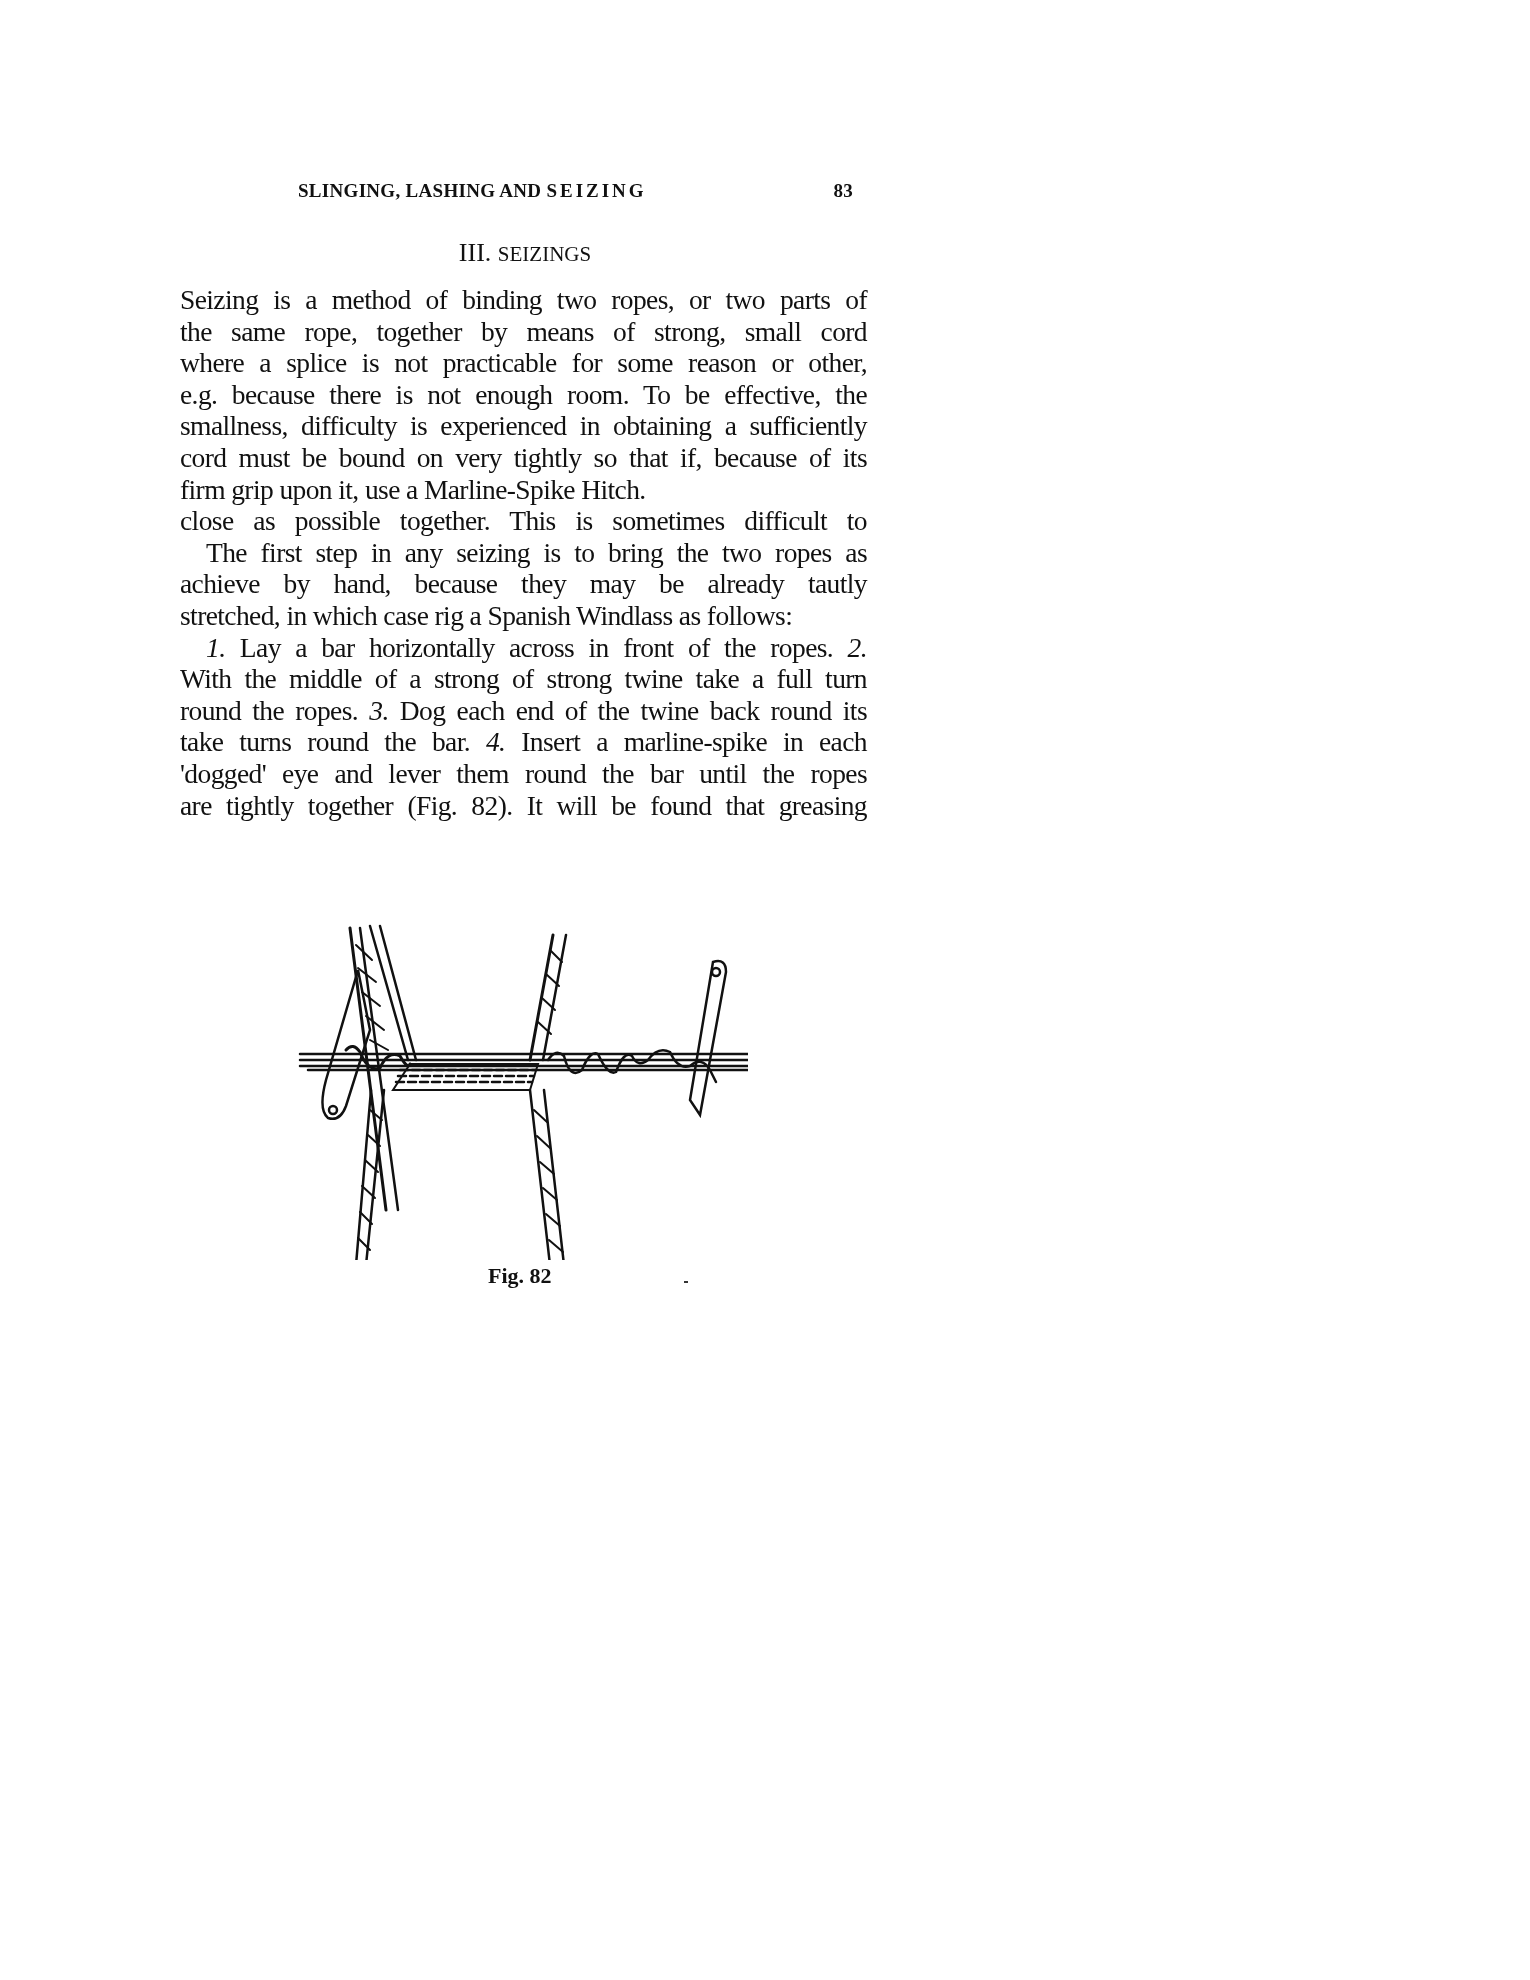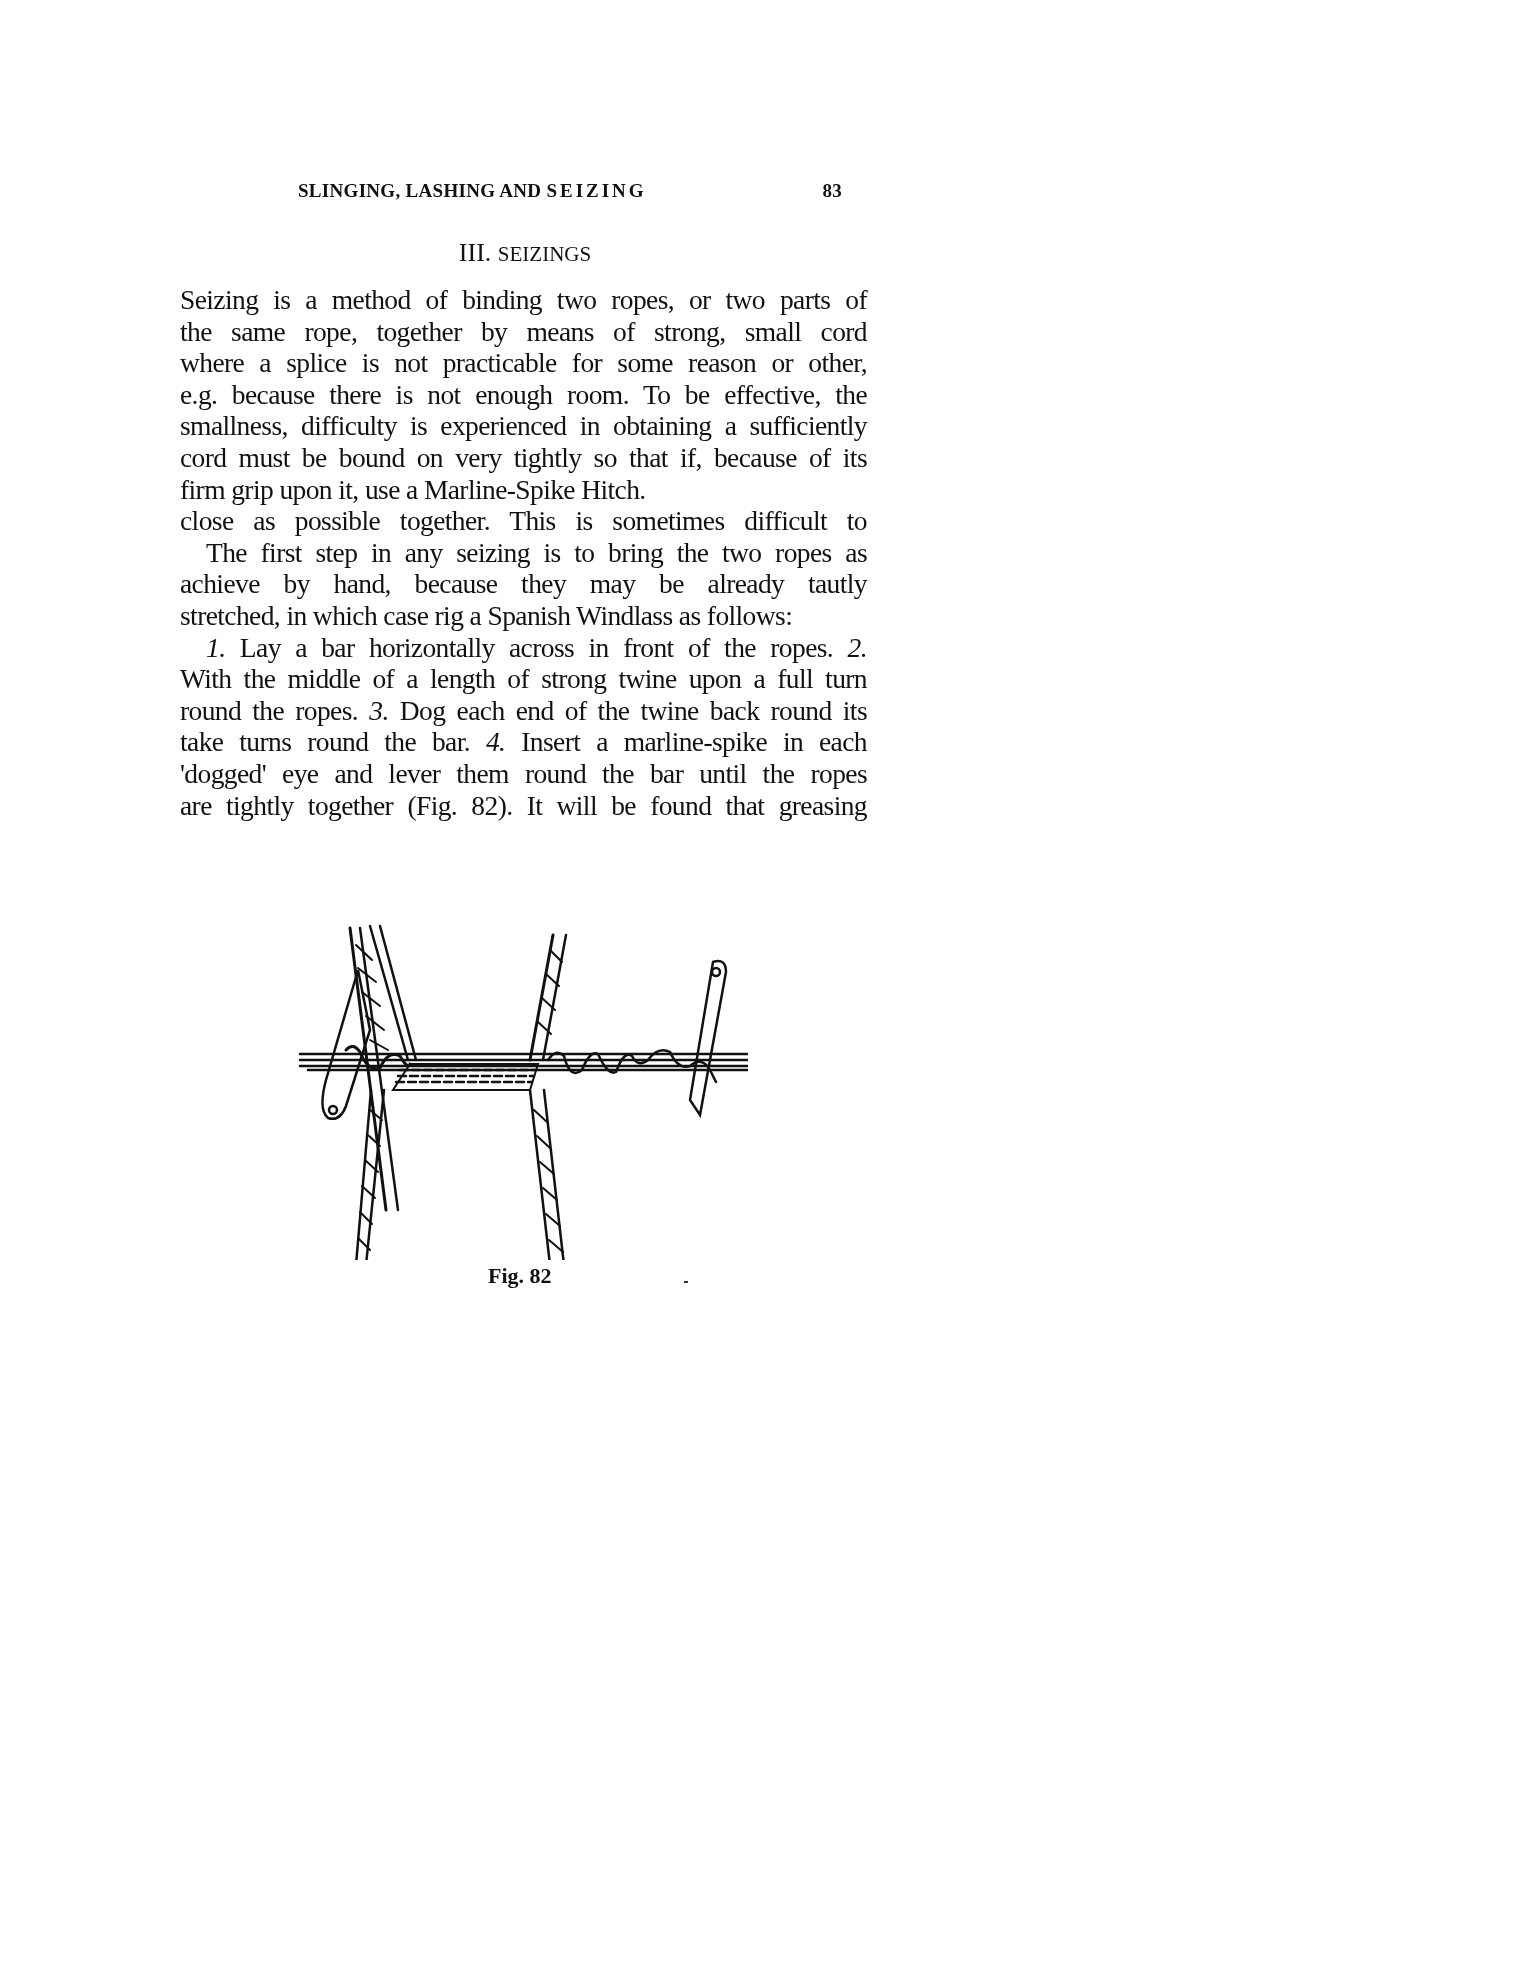--- a/index.html
+++ b/index.html
@@ -4,21 +4,21 @@
 <style>
   html, body { margin:0; padding:0; background:#ffffff; }
   body { width:1530px; height:1980px; position:relative; overflow:hidden; color:#111; }
   .running-head {
     position:absolute; left:298px; top:180px; width:570px; height:26px;
     font-family:"Liberation Serif", serif; font-weight:bold; font-size:19px;
     letter-spacing:0.3px;
   }
   .running-head .title { position:absolute; left:0; top:0; }
   .running-head .title .spaced { letter-spacing:3px; }
-  .running-head .pageno { position:absolute; right:26px; top:0;margin-left:47px; }
+  .running-head .pageno { position:absolute; right:15px; top:0;margin-left:47px; }
   .section-title {
     position:absolute; left:180px; width:690px; top:238px; text-align:center;
     font-family:"Liberation Serif", serif; font-size:26px;
   }
   .section-title .sc { font-size:21px; }
   .body-text {
     position:absolute; left:180px; top:284px; width:687px;
     font-family:"Liberation Serif", serif; font-size:27.5px; line-height:31.6px;
     text-align:justify; letter-spacing:-0.6px;
   }
@@ -62,21 +62,21 @@
     <span class="line last">firm grip upon it, use a Marline-Spike Hitch.</span>
   </p>
   <p>
     <span class="line">close as possible together. This is sometimes difficult to</span>
     <span class="line" style="padding-left:26px;">The first step in any seizing is to bring the two ropes as</span>
     <span class="line">achieve by hand, because they may be already tautly</span>
     <span class="line last">stretched, in which case rig a Spanish Windlass as follows:</span>
   </p>
   <p>
     <span class="line" style="padding-left:26px;"><i>1.</i><span> Lay a bar horizontally across in front of the ropes. </span><i>2.</i></span>
-    <span class="line">With the middle of a length of strong twine upon a full turn</span>
+    <span class="line">With the middle of a strong of strong twine take a full turn</span>
     <span class="line"><span>round the ropes. </span><i>3.</i><span> Dog each end of the twine back round its</span></span>
     <span class="line"><span>take turns round the bar. </span><i>4.</i><span> Insert a marline-spike in each</span></span>
     <span class="line">'dogged' eye and lever them round the bar until the ropes</span>
     <span class="line">are tightly together (Fig. 82). It will be found that greasing</span>
   </p>
 </div>
 
 <div class="figure">
   <svg viewBox="0 0 450 350" xmlns="http://www.w3.org/2000/svg">
     <g fill="none" stroke="#111" stroke-width="2.5" stroke-linecap="round">

